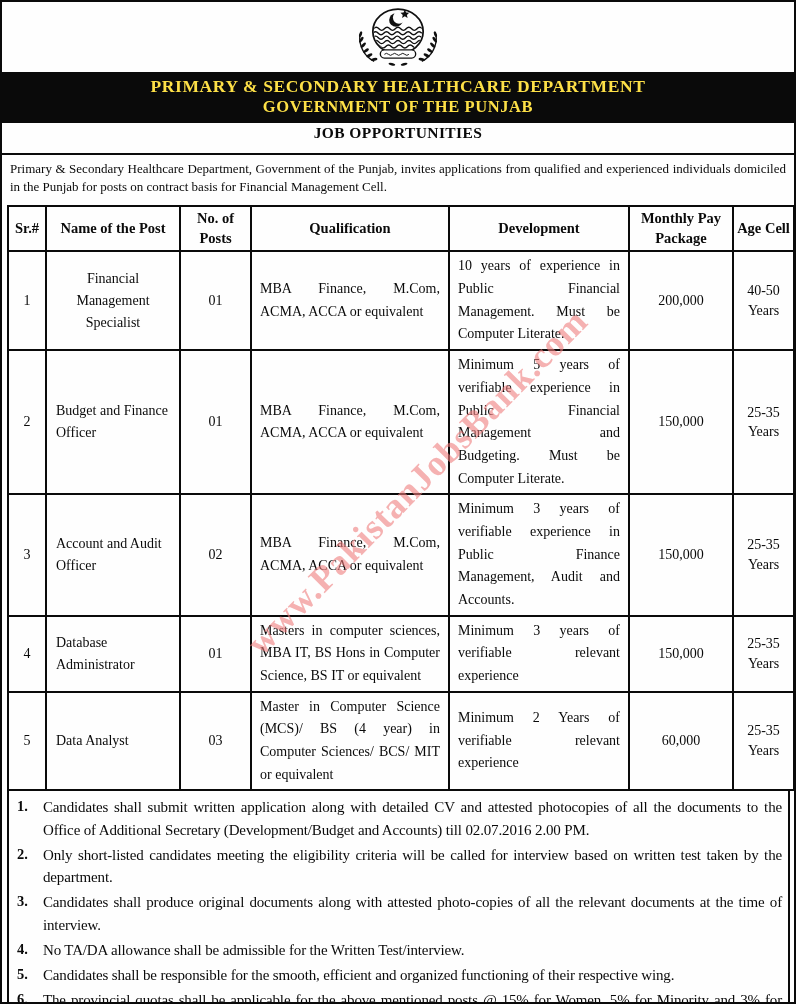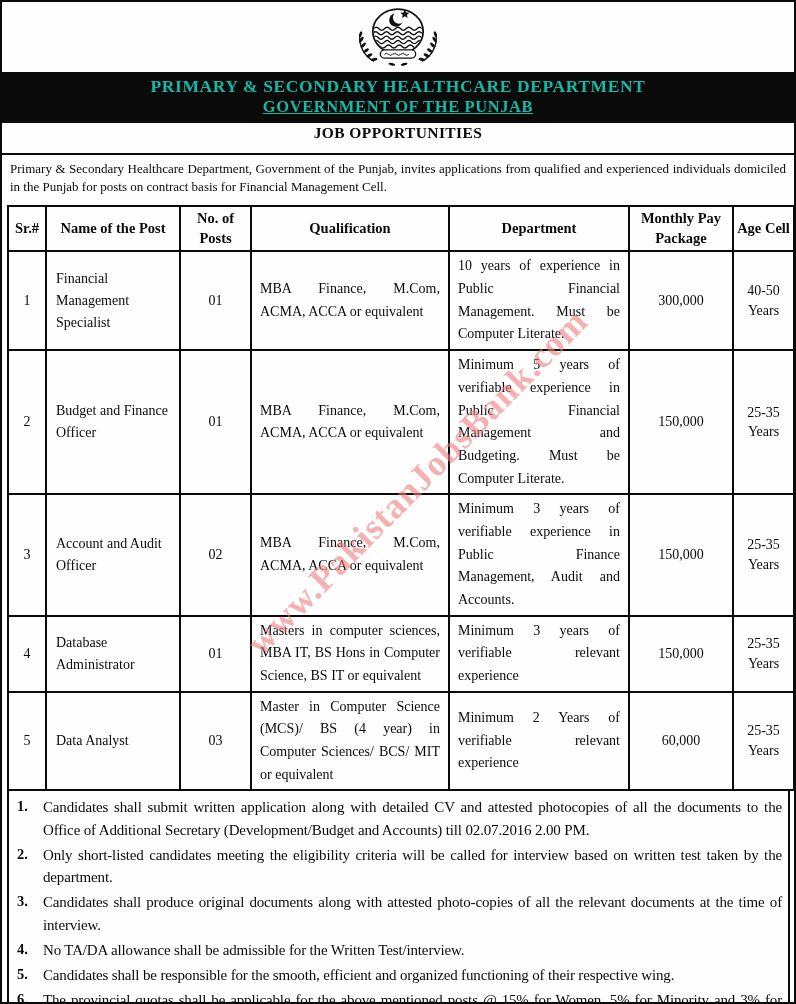--- a/index.html
+++ b/index.html
@@ -26,27 +26,27 @@
     justify-content: center;
     align-items: flex-start;
     padding-top: 1px;
     background: #fefefe;
     flex: 0 0 auto;
   }
 
   
   .title-band {
     background: #0a0a0a;
-    color: #14b8a6;
+    color: #fde047;
     text-align: center;
     padding: 4px 0 6px 0;
     flex: 0 0 auto;
   }
   .title-band .t1 { font-size: 17.5px; font-weight: bold; letter-spacing: 0.6px; line-height: 1.22; }
-  .title-band .t2 { font-size: 16.5px; font-weight: bold; letter-spacing: 0.6px; line-height: 1.22; text-decoration: underline; }
+  .title-band .t2 { font-size: 16.5px; font-weight: bold; letter-spacing: 0.6px; line-height: 1.22; }
 
   
   .jobopp-band {
     border-bottom: 2px solid #0a0a0a;
     text-align: center;
     font-weight: bold;
     font-size: 15.5px;
     padding: 1px 0 11px 0;
     letter-spacing: 0.4px;
     flex: 0 0 auto;
@@ -76,21 +76,21 @@
   }
   table.jobs th {
     font-size: 14.5px;
     font-weight: bold;
     text-align: center;
     line-height: 1.35;
     padding: 2px 2px;
   }
   td.c-sr, td.c-posts, td.c-pay, td.c-age { text-align: center; line-height: 1.4; }
   td.c-post { text-align: left; padding: 2px 9px; line-height: 1.55; }
-  td.c-post.ta-left { text-align: left; }
+  td.c-post.ta-left { text-align: center; }
   td.c-qual, td.c-exp { text-align: justify; padding: 3px 8px; line-height: 1.62; vertical-align: middle; }
   tr.hrow  { height: 40px; }
   tr.row0  { height: 84px; }
   tr.row1  { height: 104px; }
   tr.row2  { height: 76px; }
   tr.row3  { height: 56px; }
   tr.row4  { height: 88px; }
 
   
   .conditions {
@@ -196,31 +196,31 @@
         <col style="width:180px">
         <col style="width:104px">
         <col style="width:61px">
     </colgroup>
     <tbody>
         <tr class="hrow">
       <th>Sr.#</th>
       <th>Name of the Post</th>
       <th>No. of Posts</th>
       <th>Qualification</th>
-      <th>Department</th>
+      <th>Development</th>
       <th>Monthly Pay Package</th>
       <th>Age Cell</th>
     </tr>
     <tr class="row0">
       <td class="c-sr">1</td>
       <td class="c-post ta-left">Financial Management Specialist</td>
       <td class="c-posts">01</td>
       <td class="c-qual">MBA Finance, M.Com, ACMA, ACCA or equivalent</td>
       <td class="c-exp">10 years of experience in Public Financial Management. Must be Computer Literate.</td>
-      <td class="c-pay">300,000</td>
+      <td class="c-pay">200,000</td>
       <td class="c-age">40-50 Years</td>
     </tr>
     <tr class="row1">
       <td class="c-sr">2</td>
       <td class="c-post">Budget and Finance Officer</td>
       <td class="c-posts">01</td>
       <td class="c-qual">MBA Finance, M.Com, ACMA, ACCA or equivalent</td>
       <td class="c-exp">Minimum 5 years of verifiable experience in Public Financial Management and Budgeting. Must be Computer Literate.</td>
       <td class="c-pay">150,000</td>
       <td class="c-age">25-35 Years</td>

